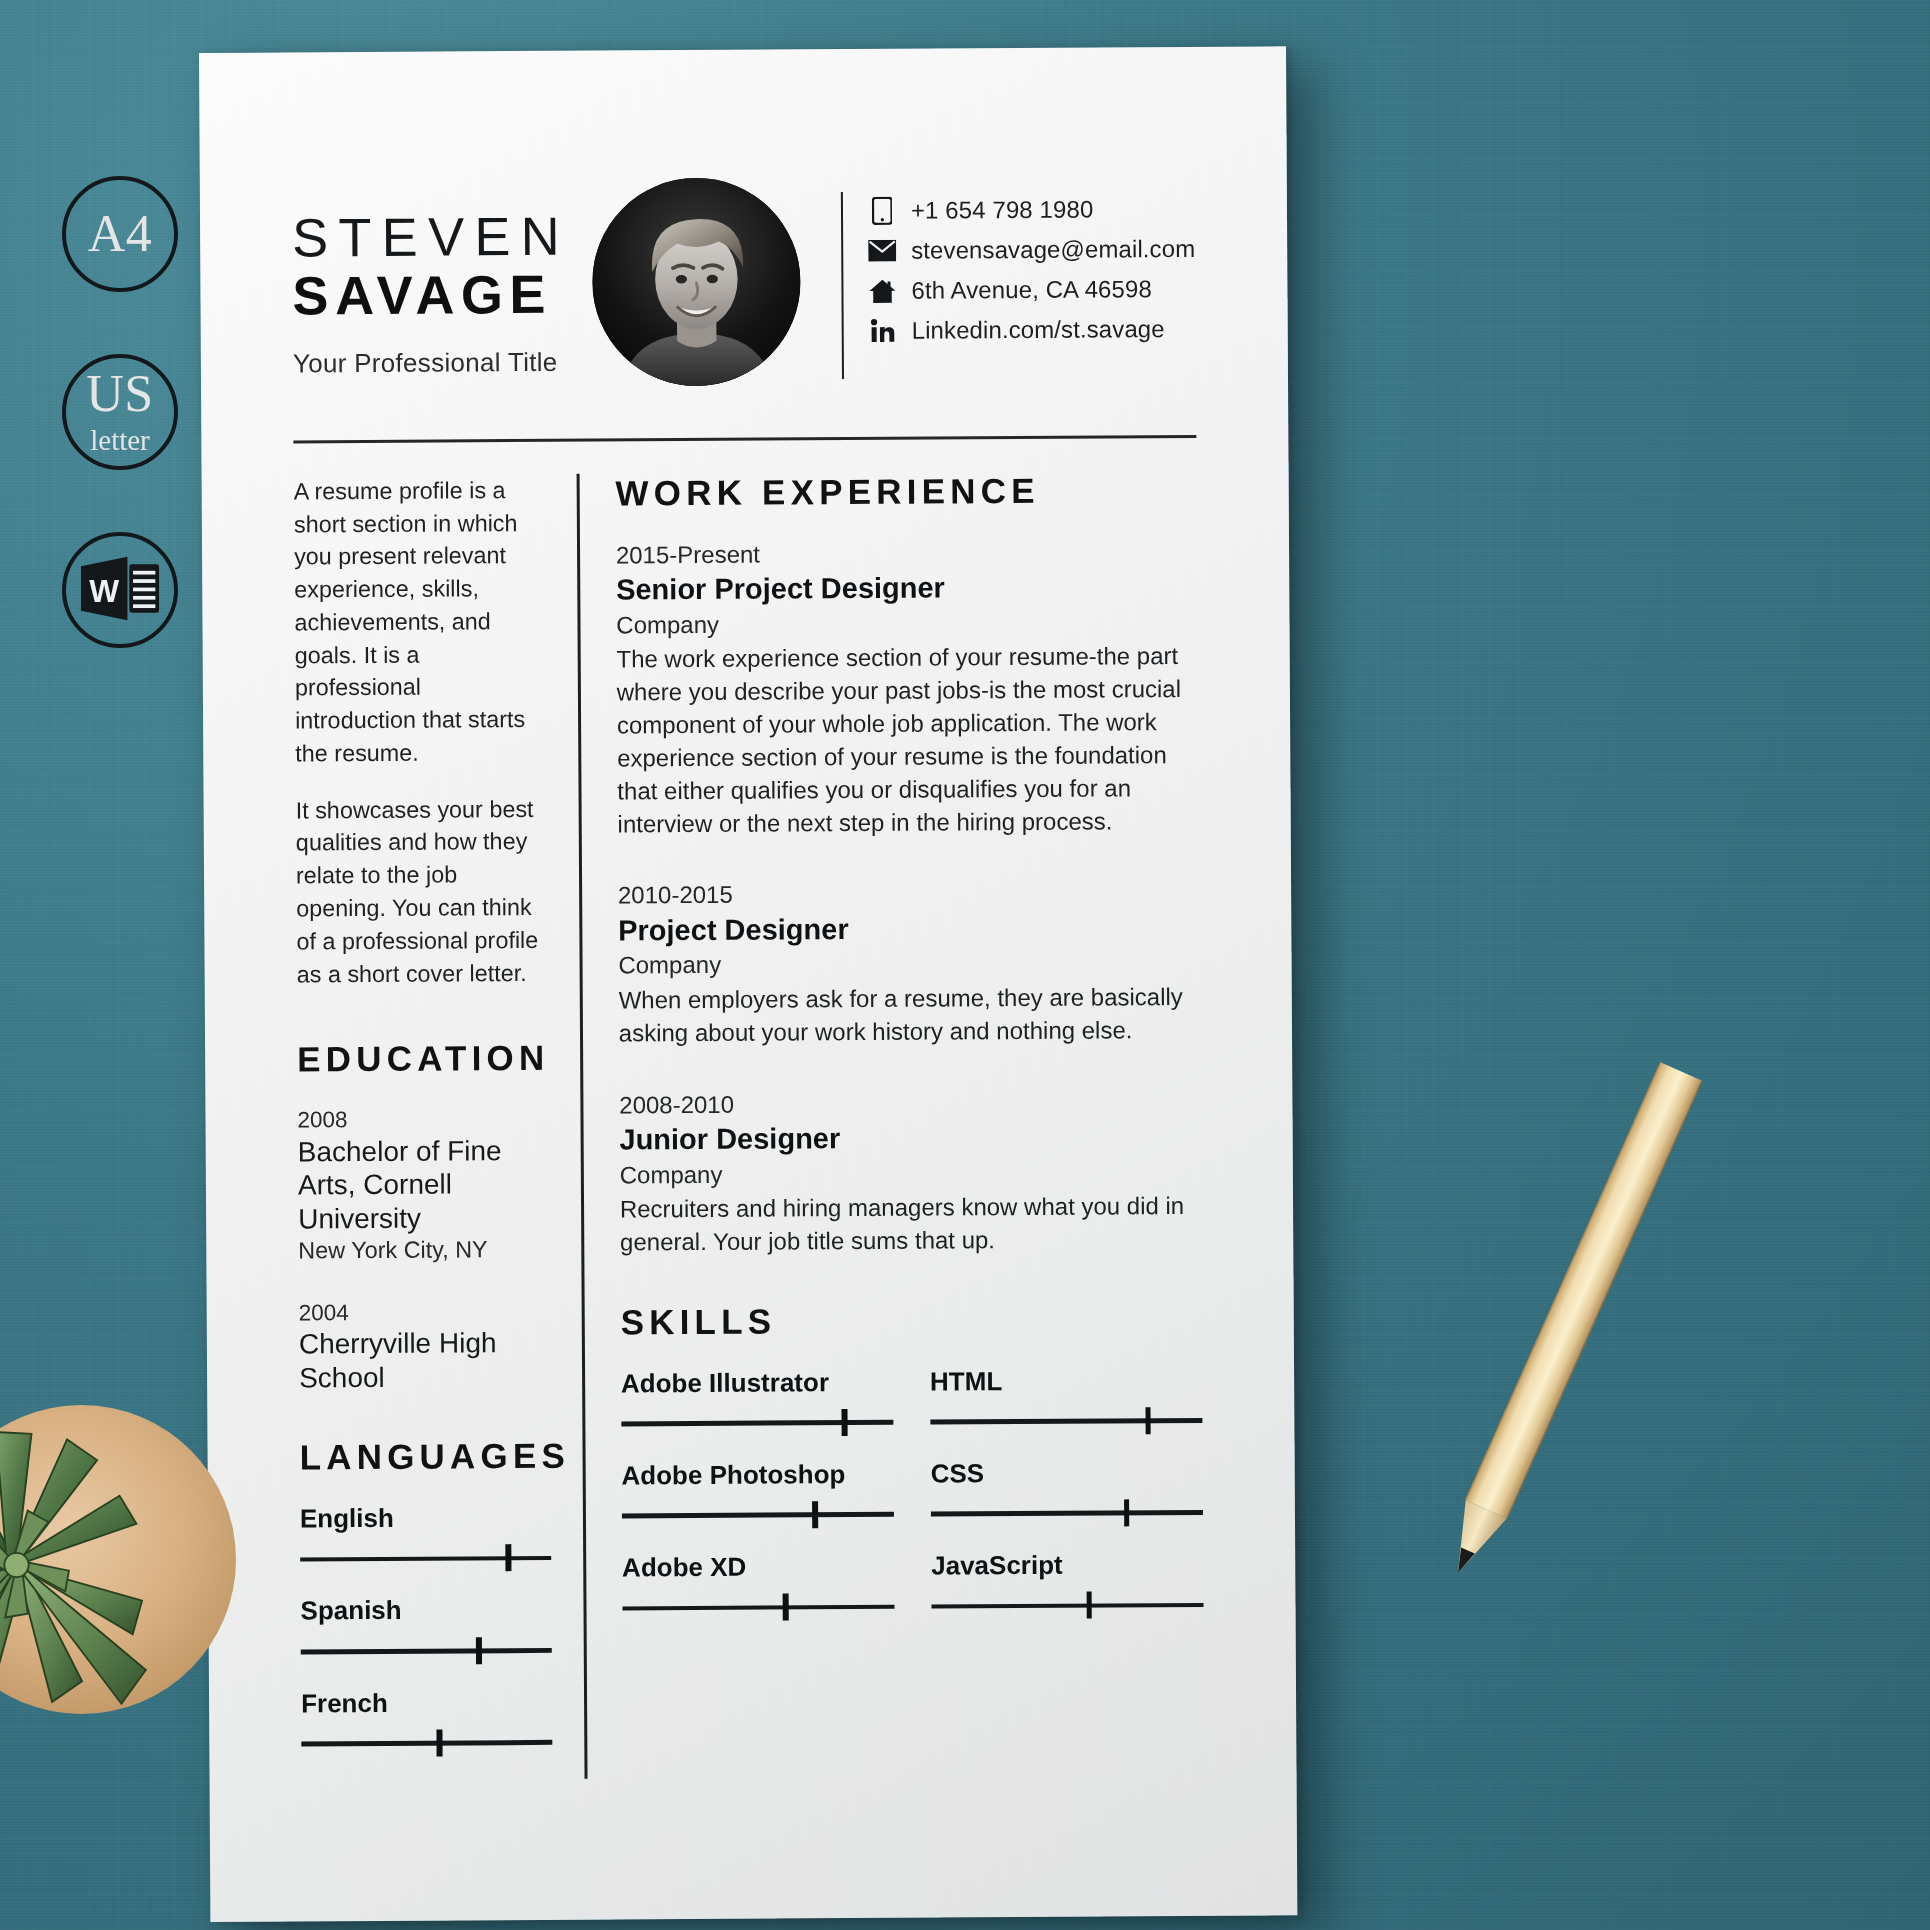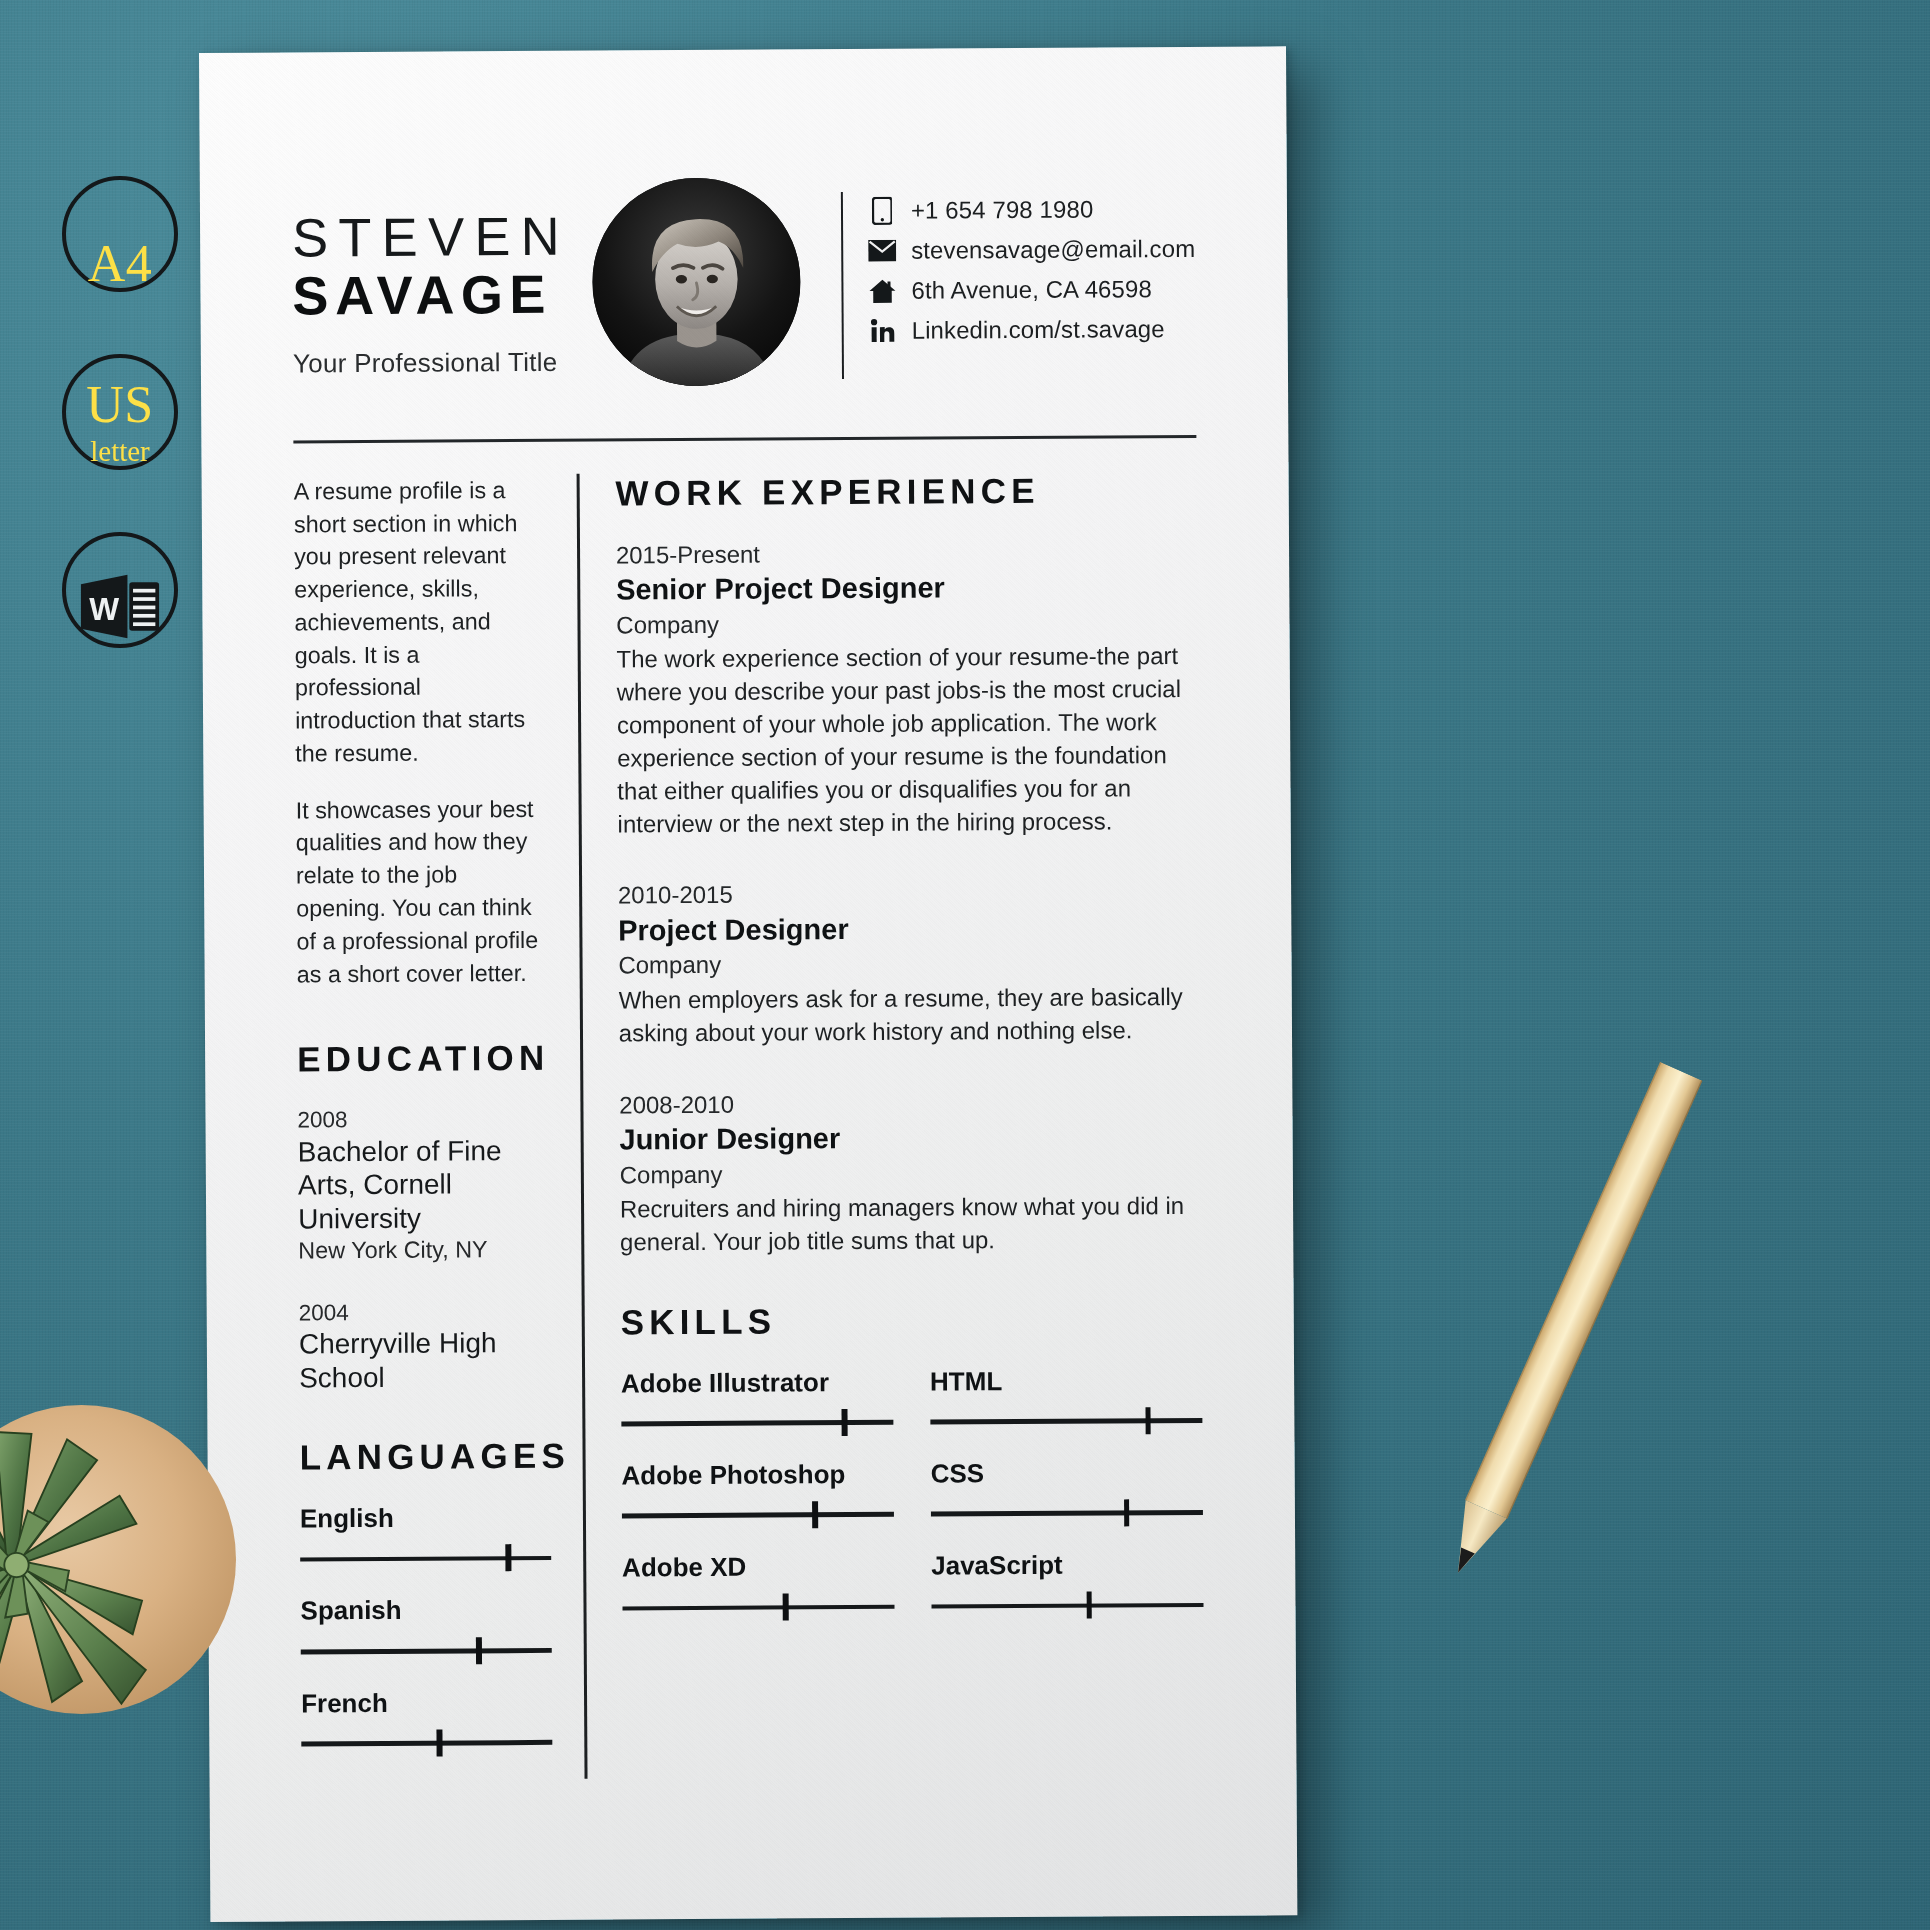--- a/index.html
+++ b/index.html
@@ -24,23 +24,23 @@
       repeating-linear-gradient(90deg, rgba(0,0,0,.035) 0 0.9px, transparent 0.9px 2.8px);
     opacity:.8;
   }
 
   
   #badges{ position:absolute; left:62px; top:176px; width:159px; }
   .badge{
     width:116px; height:116px; border-radius:50%;
     border:4.7px solid #14181a;
     display:flex; flex-direction:column;
-    align-items:center; justify-content:flex-end;
+    align-items:center; justify-content:center;
     margin-bottom:62px;
-    color:#fde047;
+    color:#e5e5e5;
     font-family:"Liberation Serif", serif;
   }
   .badge .b-main{ font-size:52px; line-height:.95; letter-spacing:0.5px; }
   .badge .b-sub{ font-size:29px; line-height:1; margin-top:8px; }
   .badge.word{ border-width:4.7px; }
   .word-glyph{ display:block; }
 
   
   #sheet{
     position:absolute;

